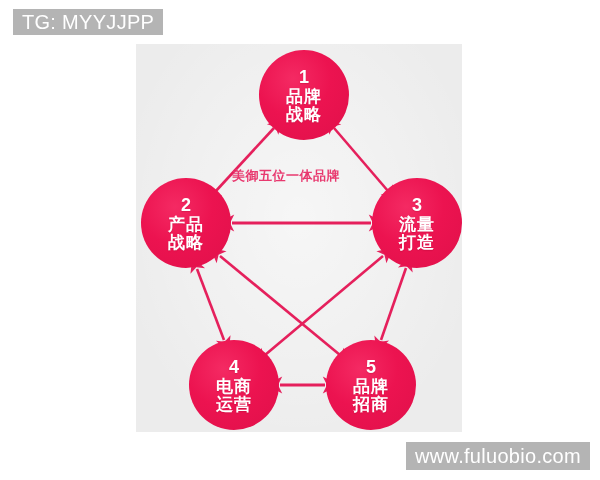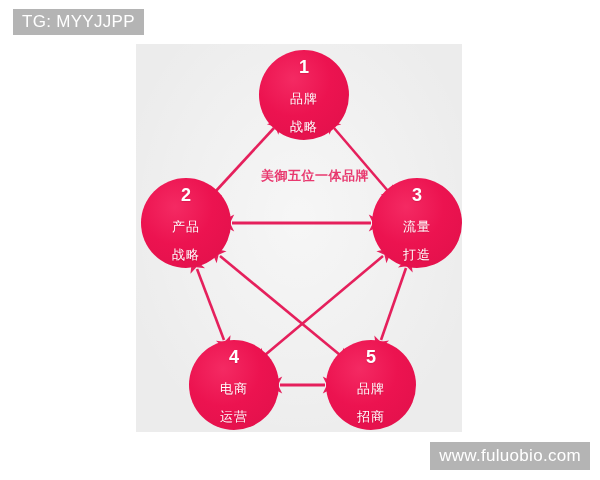--- a/index.html
+++ b/index.html
@@ -71,55 +71,55 @@
   }
   .node .node-num {
     font-size: 18px;
     font-weight: bold;
     letter-spacing: 0px;
     margin-bottom: 1px;
     text-shadow: 0 1px 1px rgba(150,0,40,0.25);
   }
   .node .node-l1,
   .node .node-l2 {
-    font-size: 13px;
-    font-weight: normal;
+    font-size: 17px;
+    font-weight: bold;
     letter-spacing: 1px;
-    margin-top: 15px;
+    margin-top: 1px;
     text-shadow: 0 1px 1px rgba(150,0,40,0.25);
   }
 
   #node-1 { left: 259px; top:  50px; }
   #node-2 { left: 141px; top: 178px; }
   #node-3 { left: 372px; top: 178px; }
   #node-4 { left: 189px; top: 340px; }
   #node-5 { left: 326px; top: 340px; }
 
   
   .center-caption {
     position: absolute;
-    left: 219px;
+    left: 232px;
     top: 168px;
     width: 150px;
-    text-align: right;
+    text-align: left;
     color: #e8396f;
     font-size: 13px;
     font-weight: bold;
     line-height: 16px;
     letter-spacing: 0.5px;
     user-select: none;
   }
   .center-caption div { white-space: nowrap; }
 
   
   .watermark {
     position: absolute;
     background: #b4b4b4;
     color: #ffffff;
-    font-size: 17px;
+    font-size: 20px;
     letter-spacing: 0.3px;
     display: flex;
     align-items: center;
     padding: 0 9px;
     user-select: none;
   }
   #watermark-top-left {
     left: 13px;
     top: 9px;
     height: 26px;

